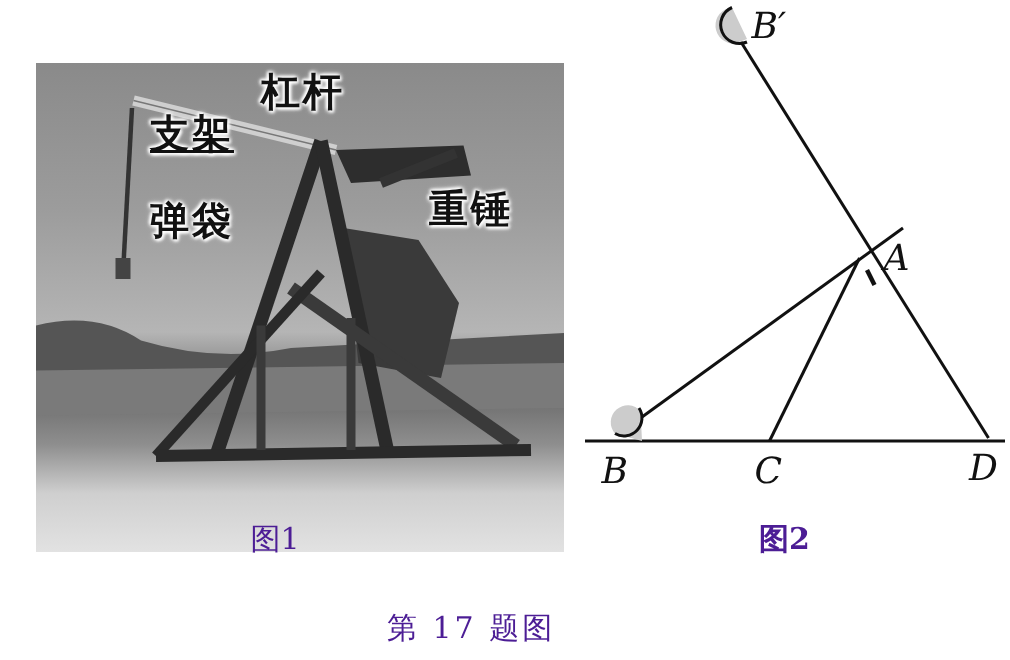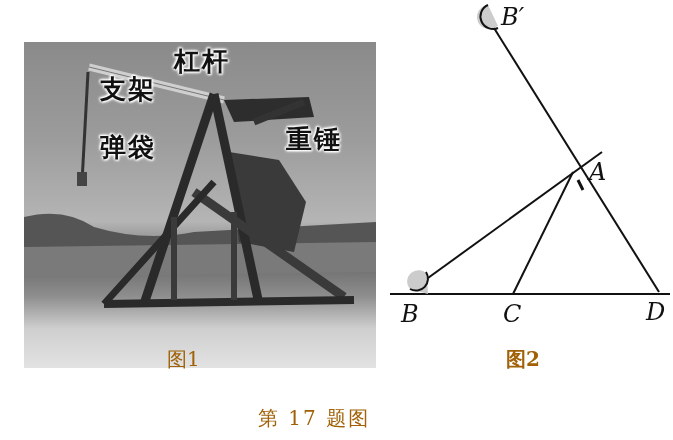--- a/index.html
+++ b/index.html
@@ -2,21 +2,21 @@
 <html><head>
 <meta charset="utf-8">
 <style>
   html, body { margin:0; padding:0; background:#fff; }
   body { width:673px; height:440px; position:relative; overflow:hidden; font-family:"DejaVu Serif", serif; }
   .photo { position:absolute; left:4px; left:4px; top:42px; width:352px; height:326px; overflow:hidden;
     background: linear-gradient(180deg,#8a8a8a 0%,#9c9c9c 30%,#b5b5b5 55%,#6c6c6c 68%,#8e8e8e 78%,#cfcfcf 88%,#e2e2e2 100%); margin-left: 20px; }
   .photo svg { position:absolute; left:0; top:0; }
   .plabel { position:absolute; font-family:"DejaVu Sans", sans-serif; font-weight:bold; font-size:26px; color:#111;
     text-shadow: 0 0 3px #fff, 0 0 3px #fff, 0 0 4px #fff, 1px 1px 2px #fff, -1px -1px 2px #fff; letter-spacing:2px; }
-  .caption { position:absolute; font-size:20px; color:#a16207; }
+  .caption { position:absolute; font-size:20px; color:#4c1d95; }
   .diagram { position:absolute; left:0; top:0; }
   .pt { position:absolute; font-family:"DejaVu Serif", serif; font-style:italic; font-size:24px; color:#111; }
 </style>
 </head>
 <body>
 
 <div class="photo">
   <svg width="352" height="274" viewBox="0 0 352 274">
 
     <path d="M0 175 Q40 165 70 185 Q120 200 170 190 L352 180 L352 215 L0 215 Z" fill="#555"></path>
@@ -34,21 +34,21 @@
     <line x1="190" y1="52" x2="120" y2="262" stroke="#2a2a2a" stroke-width="9"></line>
     <line x1="190" y1="52" x2="235" y2="262" stroke="#2a2a2a" stroke-width="9"></line>
     <line x1="170" y1="150" x2="320" y2="255" stroke="#3a3a3a" stroke-width="9"></line>
     <line x1="190" y1="140" x2="80" y2="262" stroke="#2a2a2a" stroke-width="7"></line>
     <line x1="230" y1="80" x2="280" y2="60" stroke="#333" stroke-width="7"></line>
     <line x1="80" y1="262" x2="330" y2="258" stroke="#2a2a2a" stroke-width="8"></line>
     <line x1="150" y1="175" x2="150" y2="258" stroke="#3a3a3a" stroke-width="6"></line>
     <line x1="210" y1="170" x2="210" y2="258" stroke="#3a3a3a" stroke-width="6"></line>
   </svg>
   <span class="plabel" style="left:150px; top:2px;">杠杆</span>
-  <span class="plabel" style="left:76px; top:30px;">支架</span>
+  <span class="plabel" style="left:76px; top:30px;text-decoration:underline;">支架</span>
   <span class="plabel" style="left:262px; top:80px;">重锤</span>
   <span class="plabel" style="left:76px; top:88px;">弹袋</span>
 </div>
 
 <span class="caption" style="left:167px; top:346px;">图1</span>
 
 <svg class="diagram" width="673" height="440" viewBox="0 0 673 440">
 
   <line x1="390" y1="294" x2="670" y2="294" stroke="#111" stroke-width="2"></line>
 

